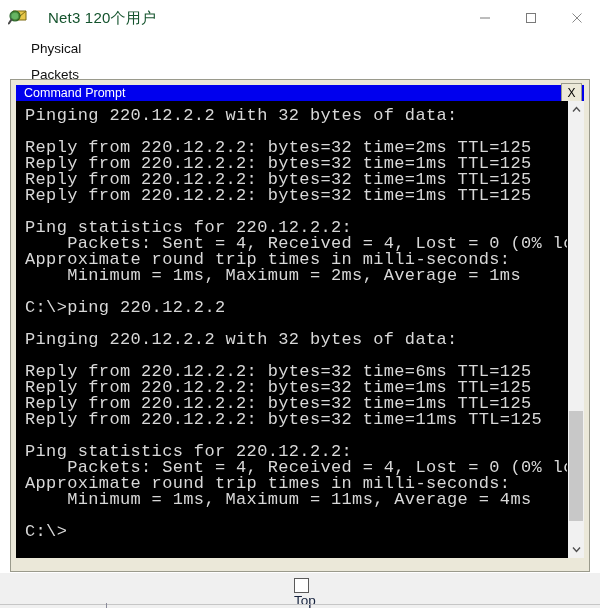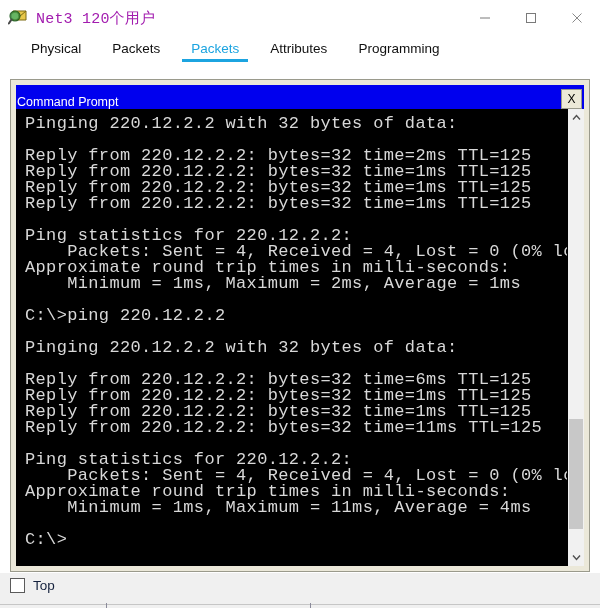--- a/index.html
+++ b/index.html
@@ -25,24 +25,25 @@
   .app-icon {
     width: 22px;
     height: 22px;
     margin-left: 8px;
     margin-right: 6px;
     flex: 0 0 auto;
     position: relative;
   }
   .title-text {
     font-size: 15px;
-    color: #a21caf;
-    font-family: Liberation Mono, monospace;
+    color: #14532d;
+    font-family: Liberation Sans, sans-serif;
     letter-spacing: 0.2px;
     white-space: nowrap;
+    margin-left: 12px;
   }
   .win-controls {
     position: absolute;
     right: 0;
     top: 0;
     height: 36px;
     display: flex;
   }
   .win-btn {
     width: 46px;
@@ -55,20 +56,21 @@
   .win-btn svg { display: block; }
 
   
   .tabstrip {
     height: 33px;
     background: #ffffff;
     display: flex;
     align-items: flex-start;
     padding-left: 22px;
     box-sizing: border-box;
+    flex-direction: column;
   }
   .tab {
     font-size: 13.5px;
     color: #101010;
     padding: 5px 9px 6px 9px;
     margin-right: 13px;
     position: relative;
     white-space: nowrap;
   }
   .tab.active {
@@ -99,26 +101,26 @@
   
   .cmd-window {
     position: absolute;
     left: 5px;
     top: 5px;
     width: 568px;
     height: 481px;
     box-sizing: border-box;
   }
   .cmd-title {
-    height: 24px;
+    height: 16px;
     background: #0000ee;
     display: flex;
-    align-items: flex-end;
+    align-items: center;
     justify-content: space-between;
-    padding: 0 2px 0 1px;
+    padding: 0 2px 0 8px;
     box-sizing: border-box;
   }
   .cmd-title-label {
     color: #ffffff;
     font-size: 12.5px;
     font-family: "Liberation Sans", sans-serif;
     white-space: nowrap;
   }
   .cmd-close {
     width: 21px;
@@ -188,20 +190,21 @@
     left: 0;
     top: 573px;
     width: 600px;
     height: 35px;
     background: #f0f0f0;
   }
   .cb-row {
     display: flex;
     align-items: center;
     padding: 5px 0 0 10px;
+    flex-direction: column;
   }
   .checkbox {
     width: 15px;
     height: 15px;
     border: 1px solid #5a5a5a;
     background: #ffffff;
     box-sizing: border-box;
     margin-right: 8px;
   }
   .cb-label {

